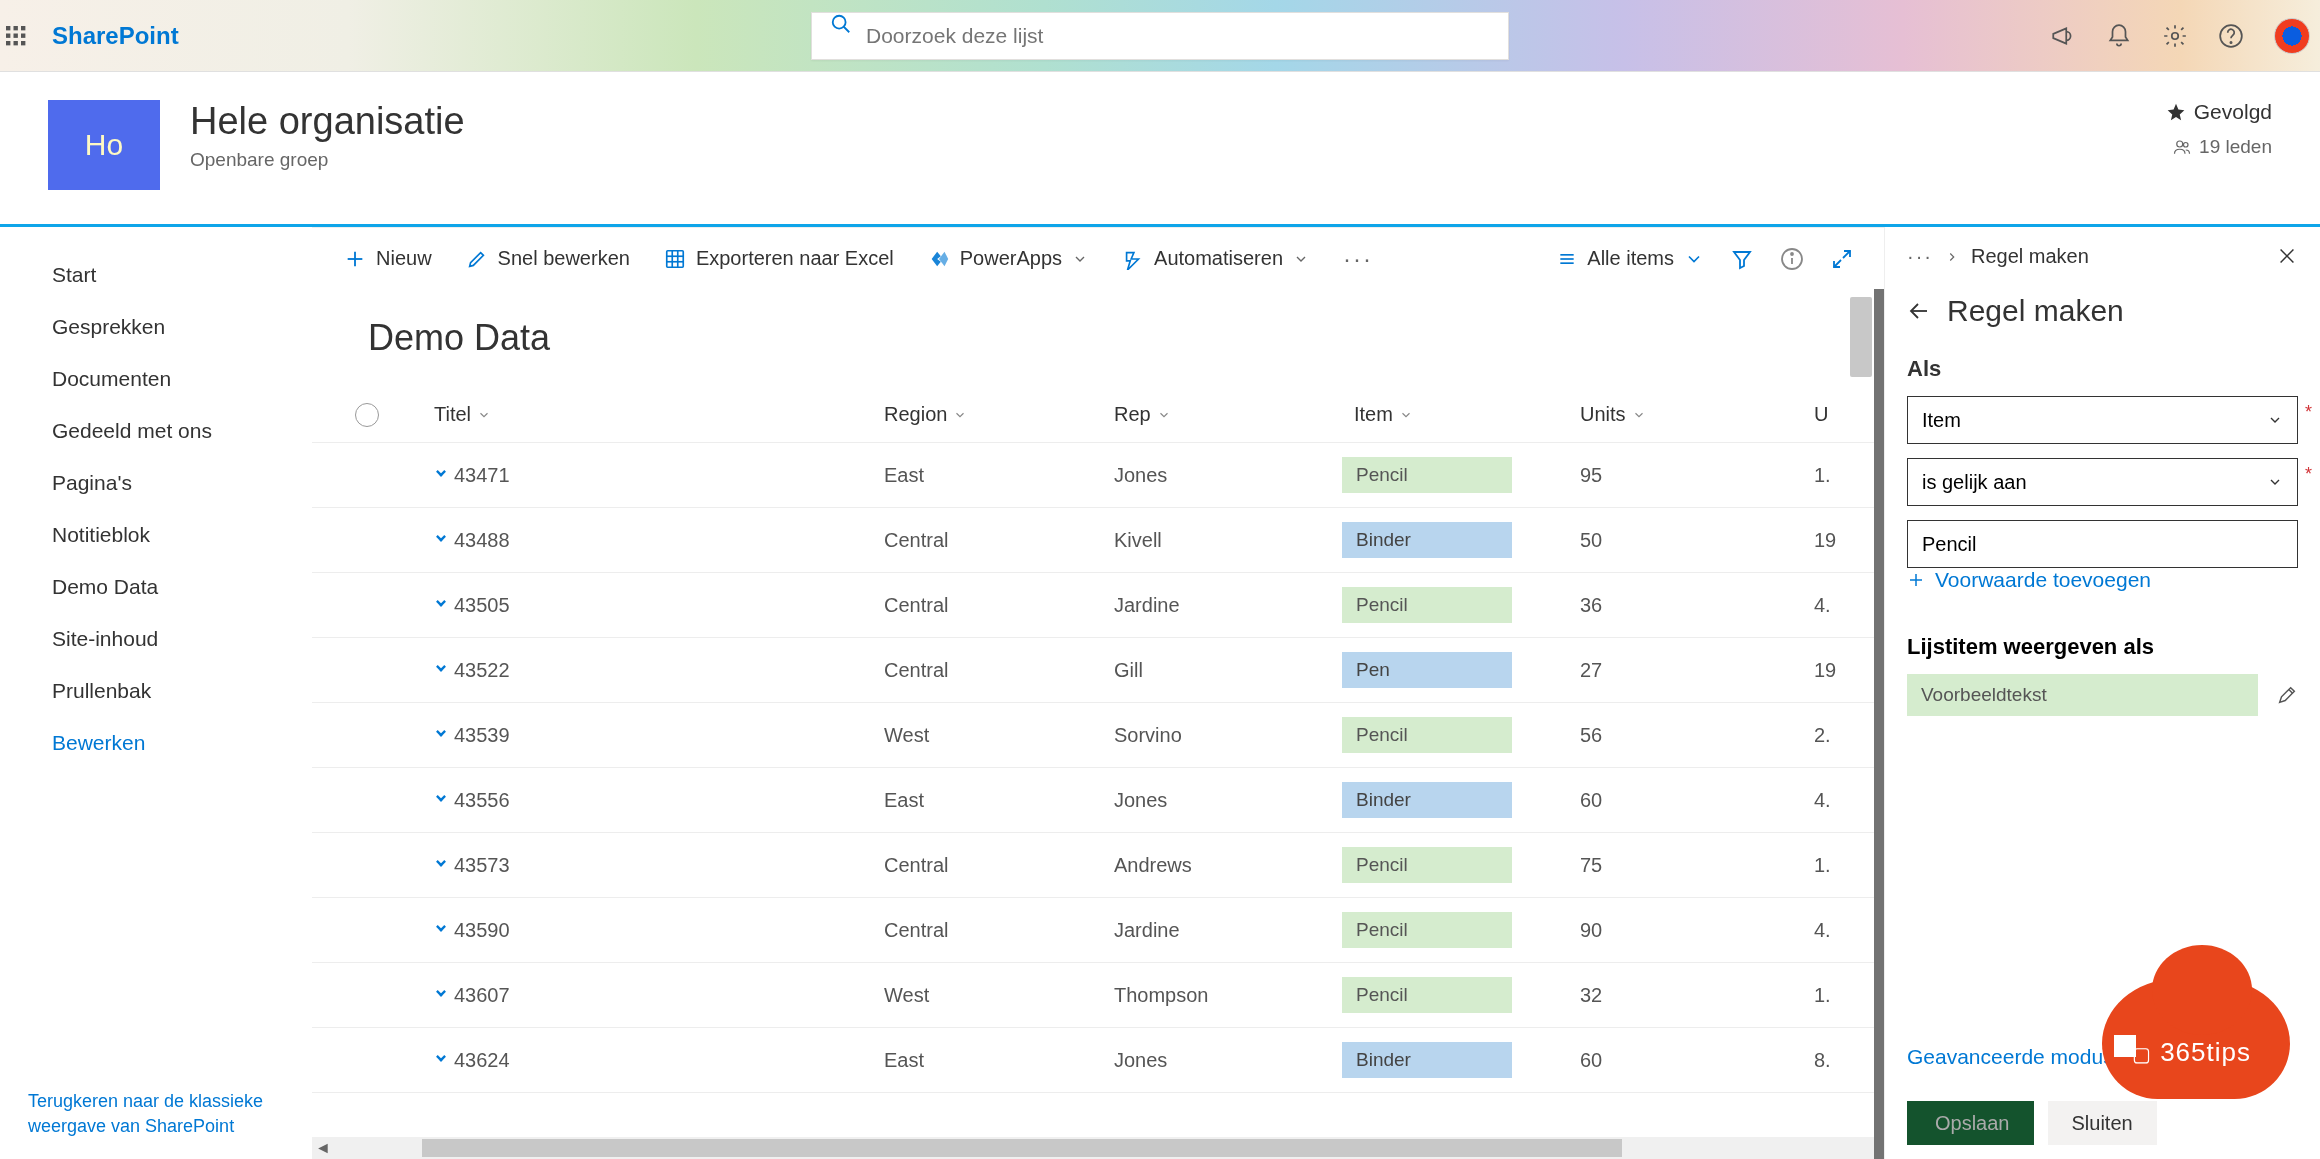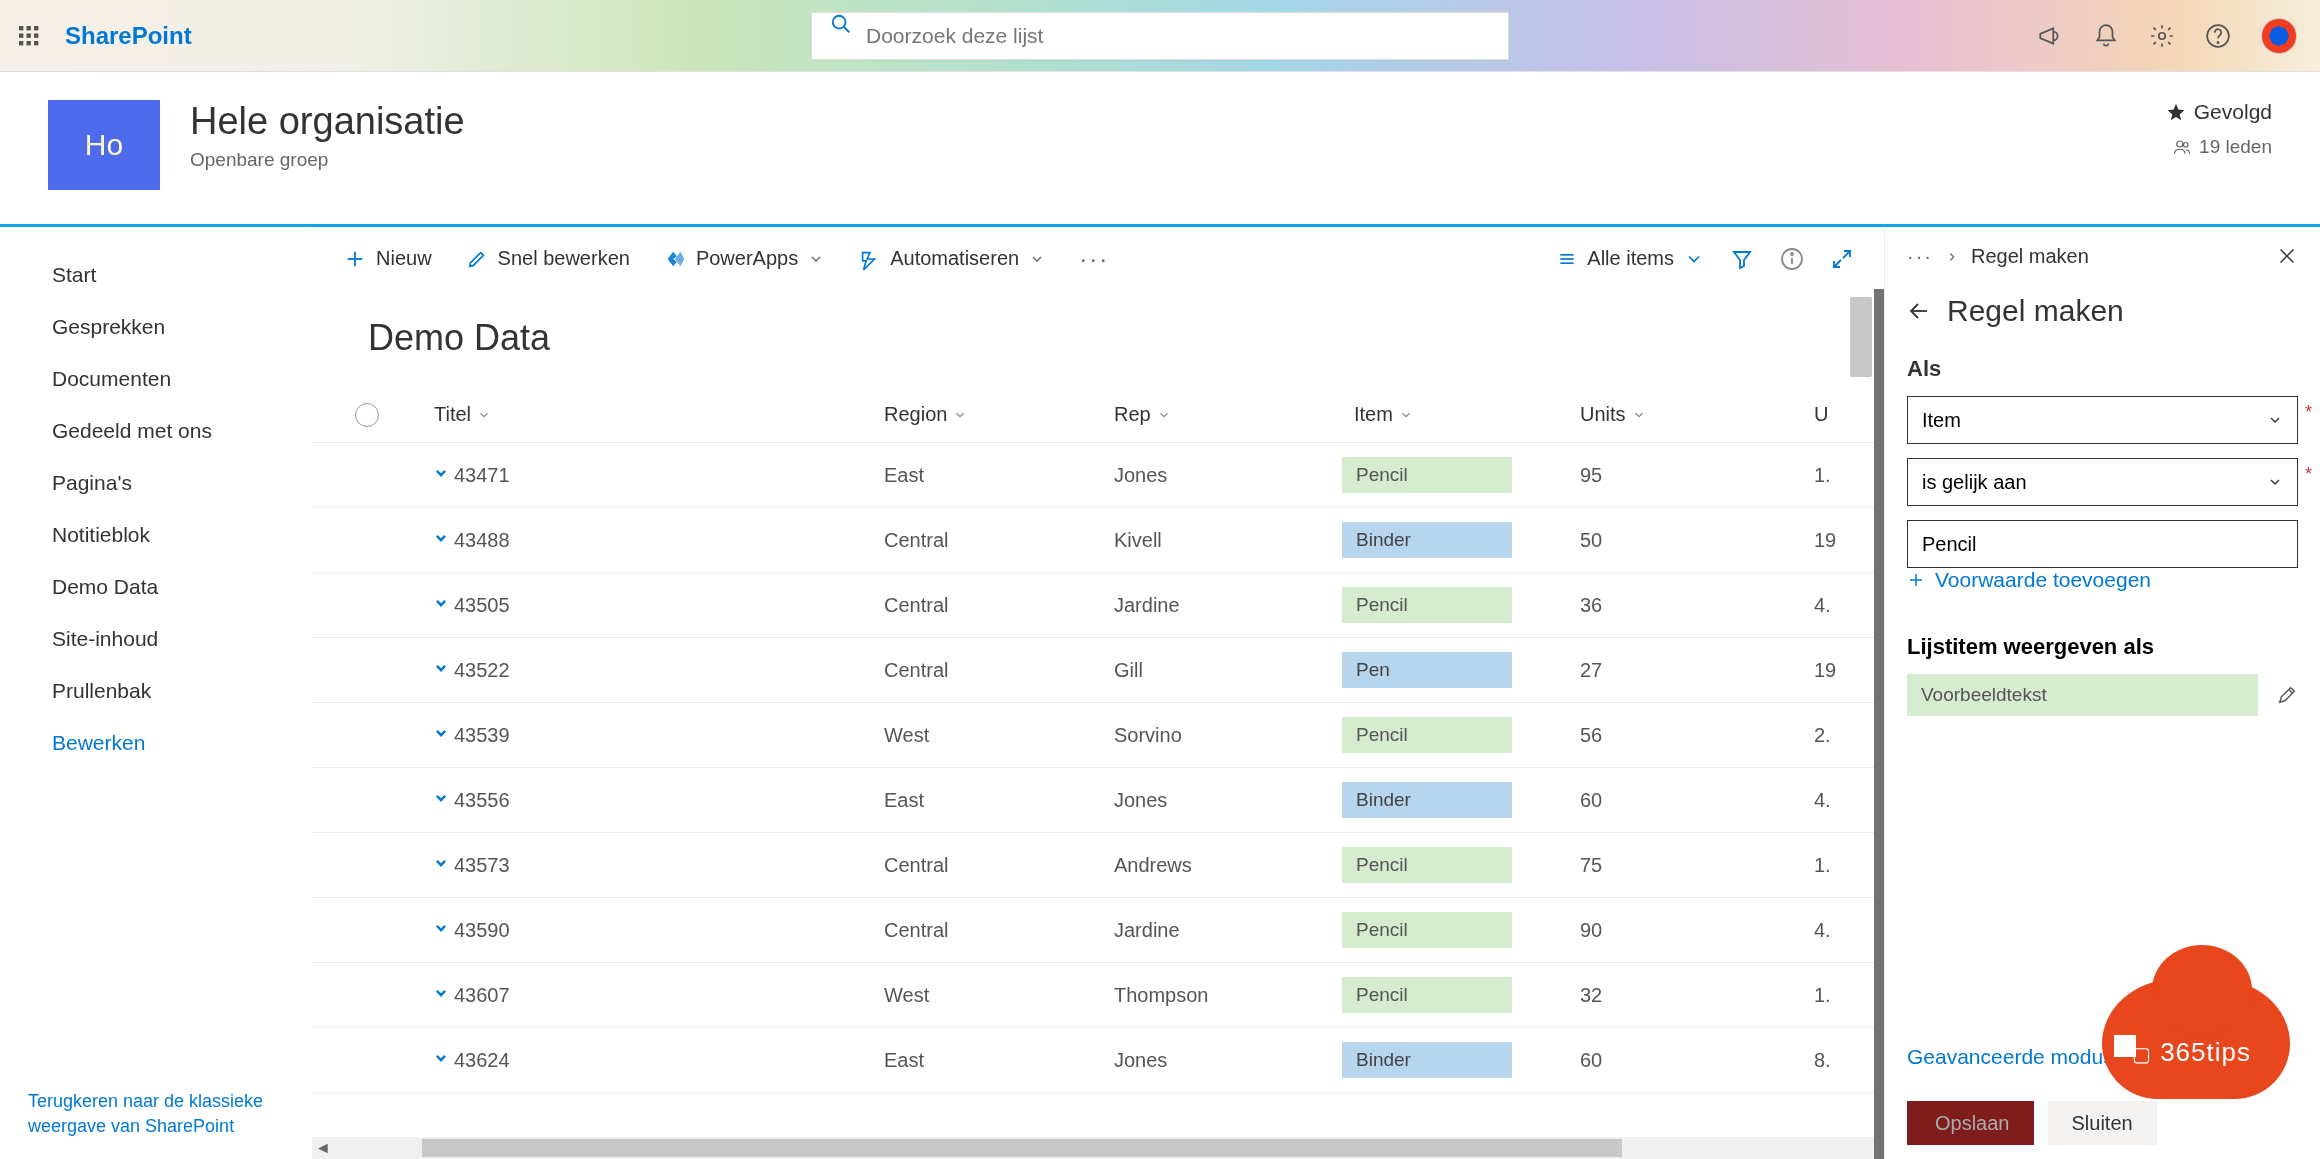--- a/index.html
+++ b/index.html
@@ -1,19 +1,19 @@
 <!DOCTYPE html>
 <html><head>
 <meta charset="utf-8">
 <style>
   * { box-sizing: border-box; margin: 0; padding: 0; font-family: "Segoe UI", -apple-system, sans-serif; }
   html, body { width: 2320px; height: 1159px; overflow: hidden; background: #fff; }
 
   
-  .suite-header { height: 72px; display: flex; align-items: center; padding: 0 13px; position: relative;
+  .suite-header { height: 72px; display: flex; align-items: center; padding: 0 0; position: relative;
     background: linear-gradient(90deg,#f7f0e8 0%,#f0efe5 15%,#cbe6bb 30%,#b0e0d0 45%,#a4d7e8 55%,#c7c0e8 70%,#e6bfd4 82%,#f4d7b6 94%,#f6eedc 100%); border-bottom:1px solid #e0e0e0;}
   .waffle { width:32px; height:32px; display:flex; align-items:center; justify-content:center; cursor:pointer; }
   .waffle svg { width:20px; height:20px; }
   .brand { color:#0078d4; font-size:24px; font-weight:600; margin-left:20px; }
   .searchbox { position:absolute; left:50%; transform:translateX(-50%); width:698px; height:48px; background:#fff; border:1px solid #e1dfdd; border-radius:0; display:flex; padding:0 18px; box-shadow:0 1px 2px rgba(0,0,0,0.05);}
   .searchbox svg { width:22px; height:22px; color:#0078d4; }
   .searchbox input { border:none; outline:none; flex:1; margin-left:14px; font-size:21px; color:#666; background:transparent;}
   .header-right { margin-left:auto; display:flex; align-items:center; gap:30px; padding-right:10px;}
   .hicon { width:26px; height:26px; color:#555; cursor:pointer; display:flex; align-items:center; justify-content:center;}
   .avatar { width:36px; height:36px; border-radius:50%; background:radial-gradient(circle,#0a5de0 40%,#f03c1f 40%); border:1px solid #ccc;}
@@ -90,21 +90,21 @@
   .field svg{width:16px;height:16px;color:#333;}
   .addcond{display:flex; align-items:center; gap:10px; color:#0078d4; font-size:21px; cursor:pointer;}
   .addcond svg{width:18px;height:18px;}
   .sect-label2{font-size:22px; font-weight:600; margin-top:42px;}
   .preview-row{display:flex; align-items:center; gap:18px; margin-top:14px;}
   .preview-box{flex:1; height:42px; background:#d5ecce; display:flex; align-items:center; padding:0 14px; font-size:19px; color:#555;}
   .styleicon{width:22px;height:22px;color:#555;}
   .advlink{color:#0078d4; font-size:21px; margin-top:auto; padding-bottom:18px; cursor:pointer;}
   .panel-footer{display:flex; gap:14px; padding:14px 0;}
   .btn{height:44px; padding:0 24px; border:none; background:#f3f2f1; font-size:20px; color:#333; cursor:pointer;}
-  .btn.save{background:#7f1d1d; color:#aaa;padding-left:28px;}
+  .btn.save{background:#14532d; color:#aaa;padding-left:28px;}
 
   .o365logo{position:fixed; right:30px; bottom:60px; width:188px; height:120px;text-decoration:underline;}
   .o365logo .cloud{width:188px;height:120px;background:#e8461c;border-radius:80px 80px 60px 60px / 70px 70px 60px 60px;position:relative;}
   .o365logo .cloud::before{content:"";position:absolute;width:100px;height:90px;background:#e8461c;border-radius:50%;top:-34px;left:50px;}
   .o365logo .txt{position:absolute;color:#fff;font-size:26px;top:58px;left:30px;letter-spacing:1px;}
   .o365logo .sq{position:absolute;top:56px;left:12px;width:22px;height:22px;background:#fff;}
 </style>
 </head>
 <body>
 
@@ -210,20 +210,30 @@
             <line x1="12" y1="4" x2="12" y2="20"></line>
             <line x1="4" y1="12" x2="20" y2="12"></line>
           </svg>
         <span>Nieuw</span>
       </div>
       <div class="cmd">
         <svg viewBox="0 0 24 24" fill="none" stroke="currentColor" stroke-width="1.8">
             <path d="M4 20l4-1 11-11-3-3L5 16l-1 4z"></path>
           </svg>
         <span>Snel bewerken</span>
+      </div>
+      <div class="cmd">
+        <svg viewBox="0 0 24 24" fill="none" stroke="currentColor" stroke-width="1.8">
+            <rect x="3" y="3" width="18" height="18" rx="1"></rect>
+            <line x1="3" y1="9" x2="21" y2="9"></line>
+            <line x1="3" y1="15" x2="21" y2="15"></line>
+            <line x1="9" y1="3" x2="9" y2="21"></line>
+            <line x1="15" y1="3" x2="15" y2="21"></line>
+          </svg>
+        <span>Exporteren naar Excel</span>
       </div>
       <div class="cmd">
         <svg viewBox="0 0 24 24" fill="currentColor">
             <path d="M4 12l6-8 4 5-4 3 4 3-4 5z" opacity=".9"></path>
             <path d="M12 12l6-8 4 8-4 8z" opacity=".6"></path>
           </svg>
         <span>PowerApps</span>
         <svg class="chev" viewBox="0 0 24 24" stroke="currentColor" stroke-width="2" fill="none">
             <polyline points="6 9 12 15 18 9"></polyline>
           </svg>

